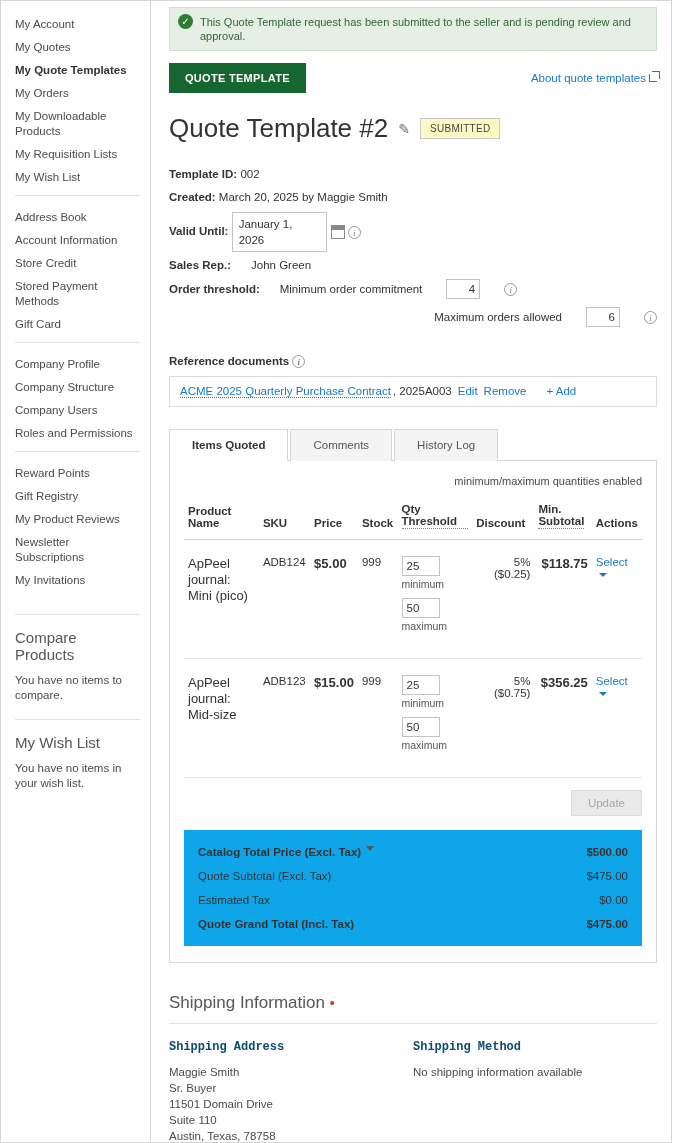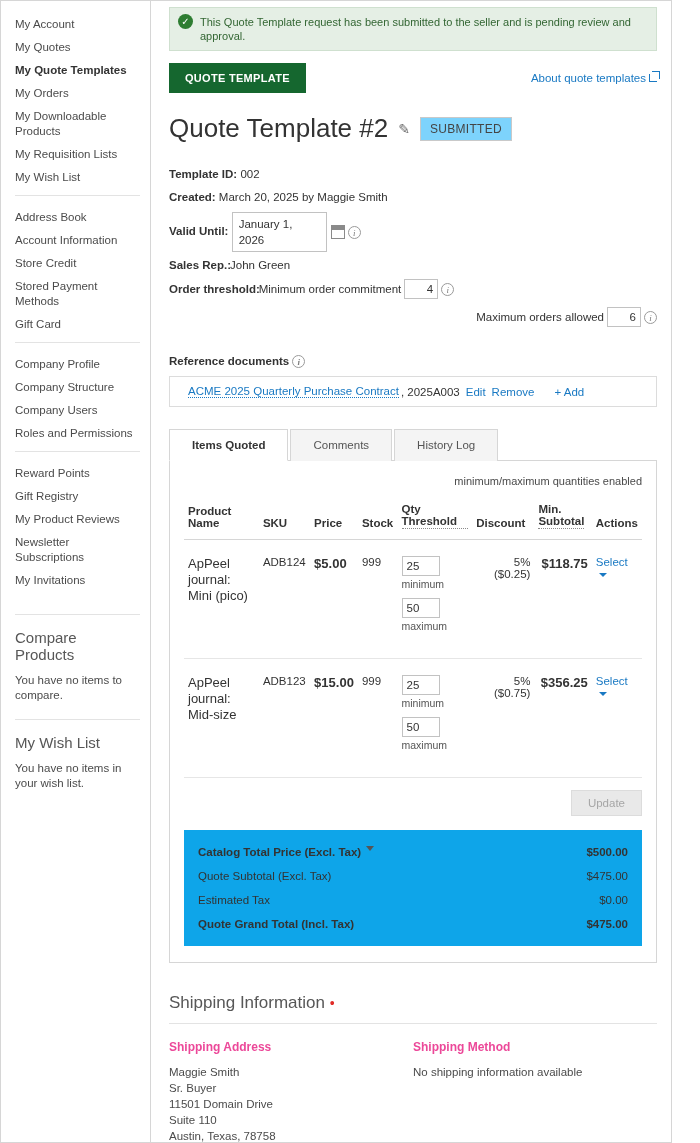--- a/index.html
+++ b/index.html
@@ -89,25 +89,25 @@
     font-weight: normal;
     color: #333;
     margin: 20px 0 0 0;
     display: flex;
     align-items: center;
     gap: 10px;
   }
   .pencil { font-size: 14px; color: #666; cursor: pointer; }
   .badge {
     border: 1px solid #c9c9c9;
-    font-size: 12px;
+    font-size: 10px;
     color: #444;
     padding: 4px 9px;
     letter-spacing: .3px;
-    background: #7dd3fc;
+    background: #fef9c3;
   }
 
   .meta { display: flex; margin-top: 22px; flex-direction: column; }
   .meta-left { width: 285px; }
   .meta-right { flex: 1 1 auto; }
   .meta-row { font-size: 11.5px; margin-bottom: 7px; line-height: 16px; }
   .meta-row b { color: #333; }
   .date-box {
     display:inline-block;
     border:1px solid #c2c2c2;
@@ -123,36 +123,35 @@
   }
   .cal-ico:before{ content:""; position:absolute; top:0; left:0; right:0; height:4px; background:#8a8a8a;}
   .info-ico {
     display:inline-block; width:13px; height:13px; border-radius:50%;
     border:1px solid #9a9a9a; color:#7d7d7d; font-size:9px;
     text-align:center; line-height:12px; font-style: italic; font-family:"Liberation Serif", serif;
     vertical-align: middle; cursor:pointer;
   }
   .meta-right .r-row {
     display:flex; align-items:center; justify-content: flex-end;
-    font-size: 11.5px; margin-bottom: 8px; gap:3px;
+    font-size: 11.5px; margin-bottom: 8px; gap:24px;
   }
   .meta-right .r-row .lbl { text-align:right; }
   .num-box {
     border:1px solid #c2c2c2; width:34px; padding:3px 4px; font-size:11.5px;
     text-align:right; background:#fff;
   }
 
   .refdocs { margin-top: 20px; }
   .refdocs .hd { font-size: 11.5px; font-weight: bold; margin-bottom: 8px; }
   .refbox {
     border: 1px solid #dcdcdc;
-    padding: 8px 18px;
+    padding: 8px 10px;
     font-size: 11.5px;
     display: flex;
-    align-items: center;
     gap: 6px;
   }
   .dotted { border-bottom: 1px dotted #1979c3; }
 
   .tabs { display:flex; margin-top: 22px; font-size: 11.5px; }
   .tab {
     padding: 9px 22px;
     border: 1px solid #d6d6d6;
     border-bottom: none;
     background: #f4f4f4;
@@ -208,21 +207,21 @@
   .t-row.bold { font-weight: bold; }
   .cv { display:inline-block; border-left:4px solid transparent; border-right:4px solid transparent; border-top:5px solid #555; vertical-align: middle; margin-left:5px;}
 
   h2.sec {
     font-size: 17px; font-weight: normal; color: #575757;
     margin: 30px 0 0 0; padding-bottom: 10px; border-bottom: 1px solid #e3e3e3;
   }
   .req-dot { color:#e02b27; font-size: 14px; }
   .ship { display:flex; margin-top: 16px; }
   .ship-col { flex: 0 0 50%; }
-  .ship-col h3 { font-size: 12px; margin:0 0 10px 0; color:#ec4899; }
+  .ship-col h3 { font-size: 12px; margin:0 0 10px 0; color:#0c4a6e;font-family:Liberation Mono, monospace; }
   .addr { font-size: 11.5px; line-height: 16px; color:#4b4b4b; }
   .addr .link { display:inline; }
   .ship-links { margin-top: 14px; }
   .ship-links a { display:block; margin-bottom: 10px; }
 </style>
 </head>
 <body>
 
 <div class="page">
 

